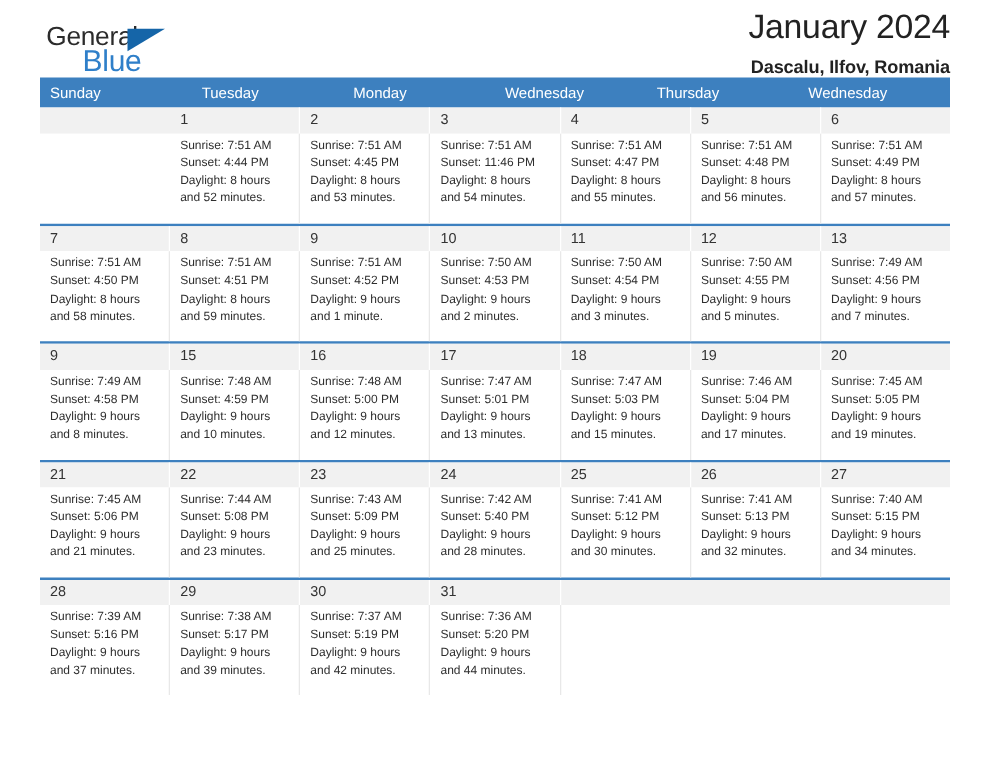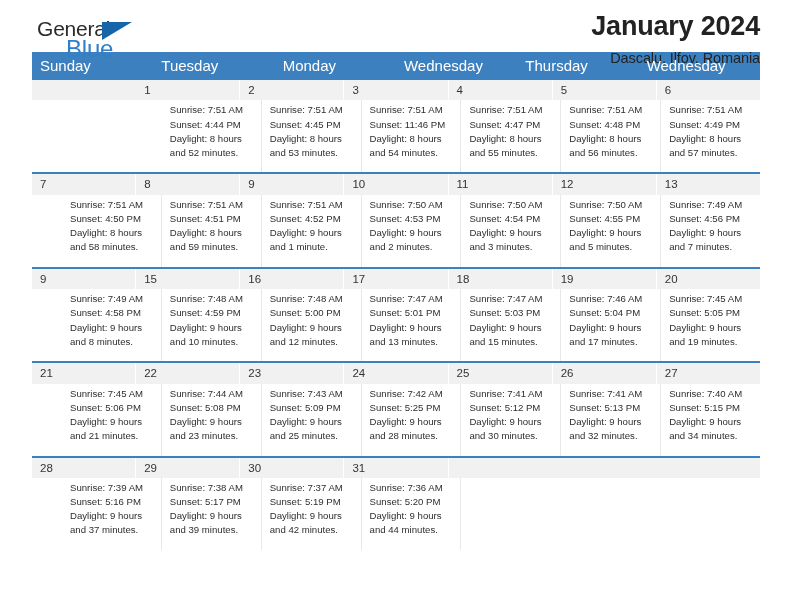--- a/index.html
+++ b/index.html
@@ -18,23 +18,23 @@
     position: relative;
     width: 792px;
     height: 612px;
     box-sizing: border-box;
     padding: 0 32px;
   }
 
   
   .header {
     display: flex;
-    align-items: center;
+    align-items: flex-end;
     justify-content: space-between;
-    height: 52px;
+    height: 62px;
     padding-top: 26px;
     box-sizing: border-box;
   }
   .logo {
     position: relative;
     width: 120px;
     line-height: 1;
     padding-left: 5px;
   }
   .logo-general {
@@ -60,45 +60,45 @@
     width: 0;
     height: 0;
     border-left: 30px solid #1565a8;
     border-bottom: 18px solid transparent;
   }
   .title-block {
     text-align: right;
   }
   .cal-title {
     font-size: 27px;
-    font-weight: 700;
+    font-weight: 400;
     color: #222222;
     line-height: 1.1;
     letter-spacing: -0.2px;
   }
   .cal-subtitle {
     font-size: 14.5px;
-    font-weight: 400;
+    font-weight: 700;
     color: #222222;
     margin-top: 9px;
     letter-spacing: -0.1px;
   }
 
   
   .calendar {
     width: 728px;
   }
   .dow-row {
     display: flex;
     background: #3d80bf;
   }
   .dow-cell {
     flex: 1 1 0;
     color: #ffffff;
-    font-size: 15px;
+    font-size: 12px;
     padding: 5px 0 5px 8px;
     box-sizing: border-box;
     line-height: 1.2;
   }
 
   .week {
     border-top: 2px solid #3d80bf;
   }
   .week:first-of-type {
     border-top: none;
@@ -116,21 +116,20 @@
     line-height: 1.25;
     border-right: 1px solid #ffffff;
     min-height: 17px;
   }
   .date-cell:last-child { border-right: none; }
 
   .info-row {
     display: flex;
     background: #ffffff;
     height: 72px;
-    margin-left: 30px;
   }
   .info-cell {
     flex: 1 1 0;
     box-sizing: border-box;
     padding: 3px 6px 0 8px;
     border-right: 1px solid #e8e8e8;
     font-size: 9.6px;
     color: #2e2e2e;
     line-height: 1.48;
   }
@@ -354,21 +353,21 @@
               <div class="info-line">and 23 minutes.</div>
             </div>
             <div class="info-cell">
               <div class="info-line">Sunrise: 7:43 AM</div>
               <div class="info-line">Sunset: 5:09 PM</div>
               <div class="info-line">Daylight: 9 hours</div>
               <div class="info-line">and 25 minutes.</div>
             </div>
             <div class="info-cell">
               <div class="info-line">Sunrise: 7:42 AM</div>
-              <div class="info-line">Sunset: 5:25 PM</div>
+              <div class="info-line">Sunset: 5:40 PM</div>
               <div class="info-line">Daylight: 9 hours</div>
               <div class="info-line">and 28 minutes.</div>
             </div>
             <div class="info-cell">
               <div class="info-line">Sunrise: 7:41 AM</div>
               <div class="info-line">Sunset: 5:12 PM</div>
               <div class="info-line">Daylight: 9 hours</div>
               <div class="info-line">and 30 minutes.</div>
             </div>
             <div class="info-cell">

